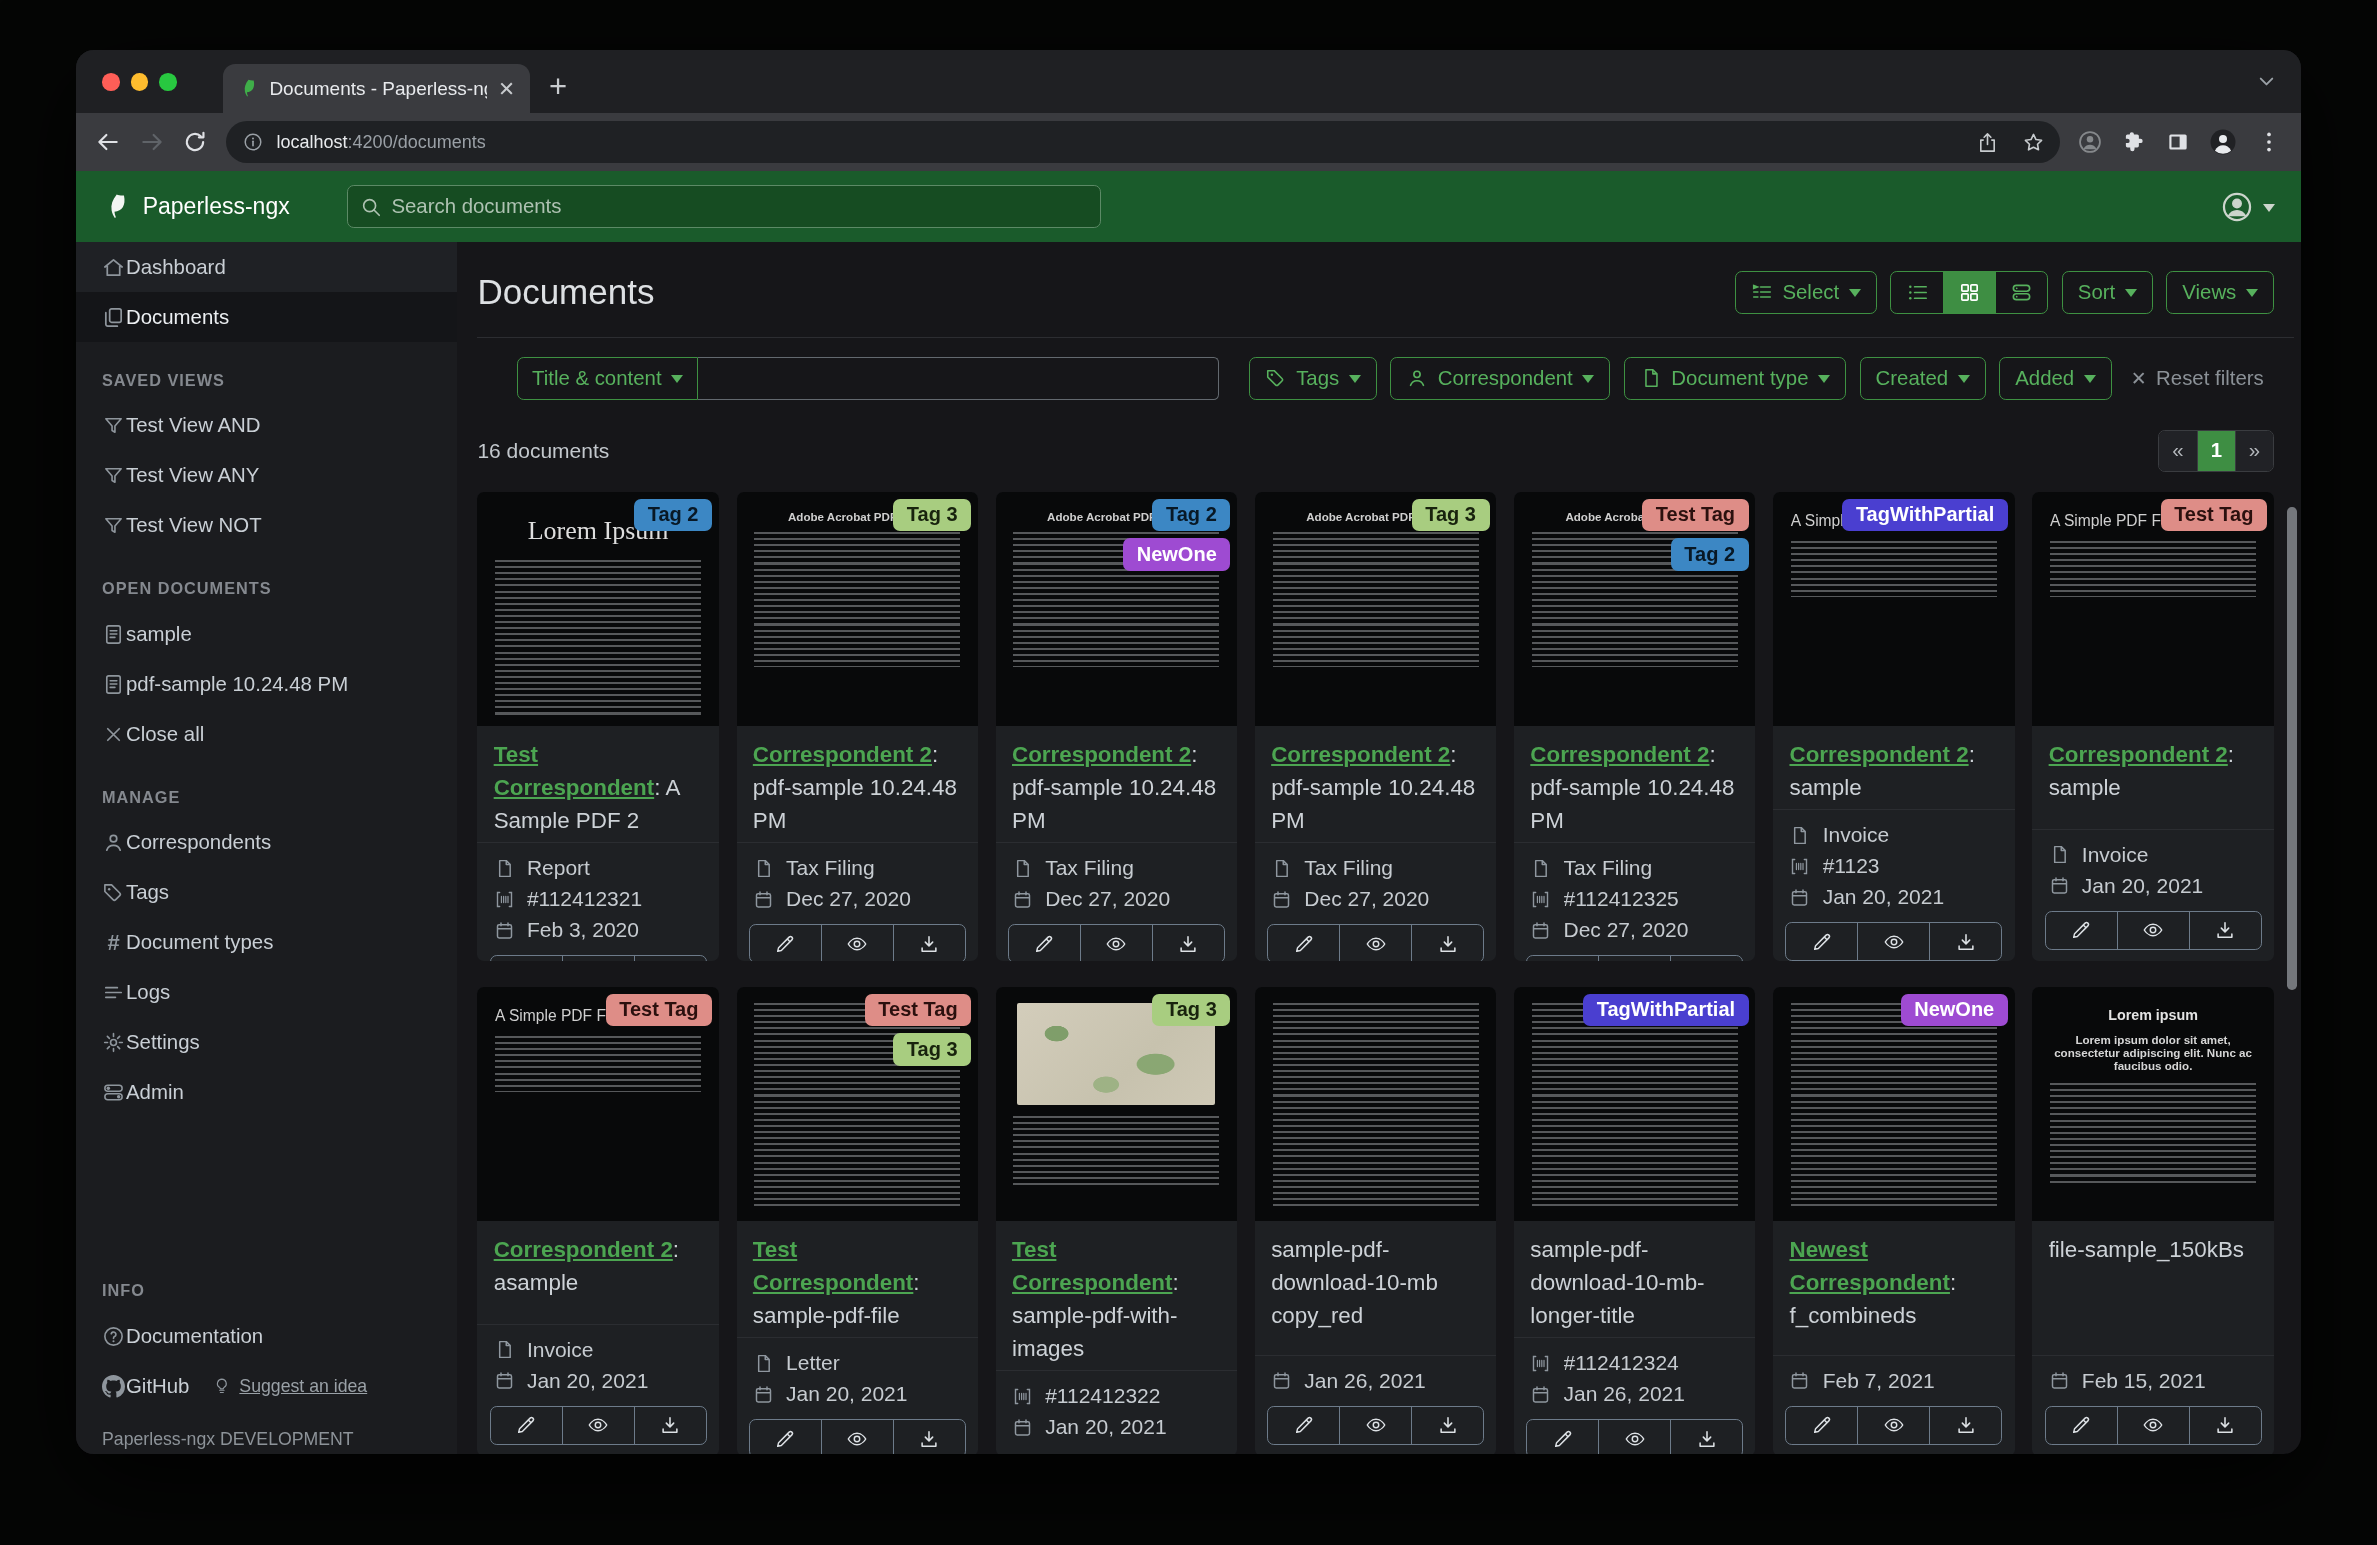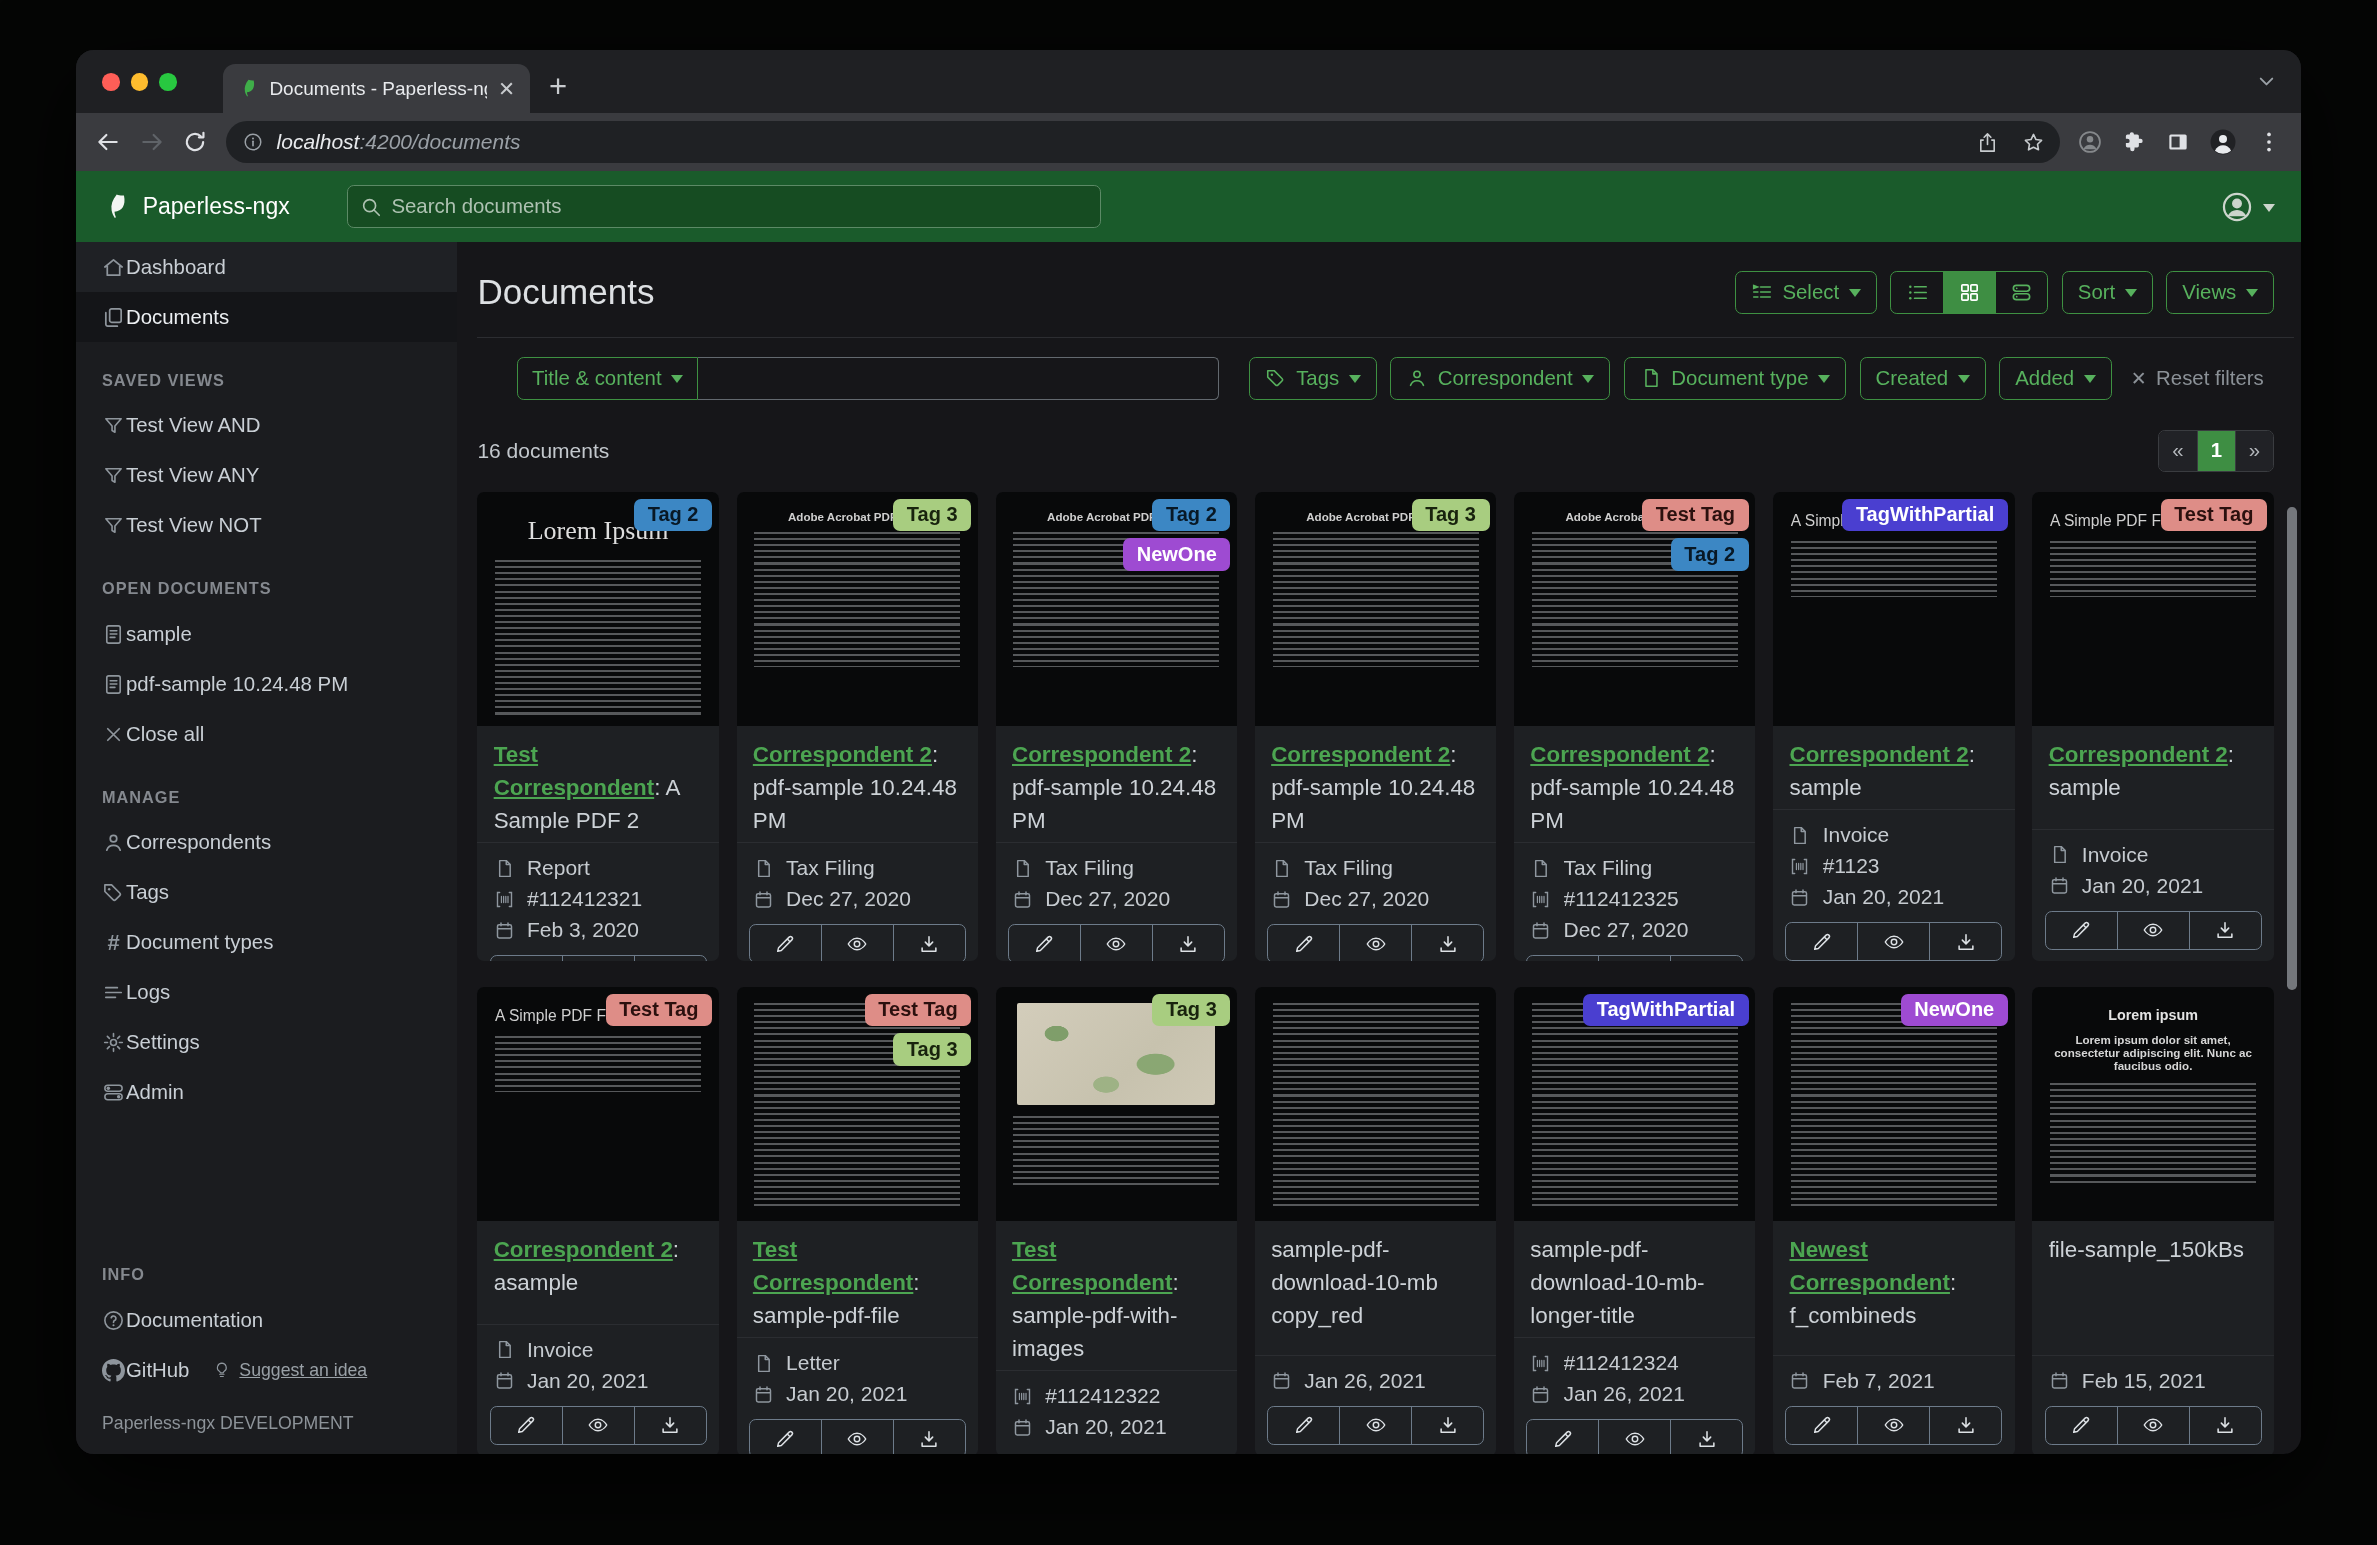--- a/index.html
+++ b/index.html
@@ -19,21 +19,21 @@
          display:flex; align-items:center; padding:0 15px; gap:11px; }
   .tab-title { color:#e8eaed; font-size:19px; flex:1; white-space:nowrap; overflow:hidden; }
   .tab-close { color:#c8cbce; font-size:20.4px; }
   .newtab { color:#c8cbce; font-size:31px; font-weight:300; margin:0 0 8.2px 19px; }
   .tb-chevron { position:absolute; right:23px; top:20.4px; color:#9aa0a6; }
   .toolbar { height:58px; background:#3a3b3f; flex:none; display:flex; align-items:center; padding:0 19px; gap:17.7px; }
   .nav-ic { width:26px; height:26px; color:#dfe1e5; flex:none; }
   .nav-ic.dim { color:#5f6368; }
   .urlpill { flex:1; height:42px; background:#1f2124; border-radius:21px; display:flex; align-items:center;
              padding:0 9.5px 0 16.3px; gap:12.2px; }
-  .url-text { font-size:21px; flex:1; white-space:nowrap;font-style:italic; }
+  .url-text { font-size:18px; flex:1; white-space:nowrap; }
   .url-host { color:#e8eaed; } .url-path { color:#9aa0a6; }
   .pill-ic { width:23px; height:23px; color:#c7cbce; flex:none; margin:0 5.4px; }
 
   
   .navbar { height:71px; background:#1a5b2b; flex:none; display:flex; align-items:center; padding:0 26px; }
   .brand { display:flex; align-items:center; gap:12.2px; color:#fff; font-size:23px; }
   .brand svg { width:28.5px; height:28.5px; color:#f2f5f2; }
   .searchbox { margin-left:57px; width:754px; height:43px; background:#164c22; border:1.4px solid #5c8a66;
                border-radius:6.8px; display:flex; align-items:center; padding:0 12.2px; gap:9.5px; }
   .searchbox svg { width:22px; height:22px; color:#aec2b2; }
@@ -54,21 +54,21 @@
   .s-item { height:50px; display:flex; align-items:center; gap:1px; padding-left:26px; color:#c9cfd5;
             font-size:20.4px; font-weight:500; flex:none; }
   .s-item svg { width:23px; height:23px; color:#8e959c; flex:none; }
   .s-item .hashg { width:23px; text-align:center; color:#8e959c; font-size:22px; font-weight:700; }
   .s-item.first { background:#1f2125; }
   .s-item.active { background:#141518; color:#eceff2; }
   .s-head { padding:28.5px 0 11px 26px; font-size:16.3px; letter-spacing:1px; color:#85898f; font-weight:700; flex:none; }
   .s-extra { margin-left:23px; display:flex; align-items:center; gap:8.2px; color:#9aa1a7; font-size:17.7px;
              text-decoration:underline; font-weight:400; }
   .s-extra svg { width:17.7px; height:17.7px; }
-  .s-bottom { margin-top:auto; padding-bottom:16px; }
+  .s-bottom { margin-top:auto; padding-bottom:0; }
   .s-footer { padding:17.7px 0 4.1px 26px; font-size:17.7px; color:#8d9399; }
 
   
   .page-head { padding-top:28.5px; display:flex; align-items:center; justify-content:space-between;
                border-bottom:1.4px solid #2c2d31; padding-bottom:23px; padding-right:20.4px; }
   .page-title { font-size:35px; font-weight:500; color:#dde0e3; }
   .head-actions { display:flex; gap:13.6px; align-items:center;justify-content:space-between; }
   .gbtn { height:43px; border:1.4px solid #3e9142; border-radius:6.8px; color:#57b15d; font-size:20.4px; font-weight:500;
           display:inline-flex; align-items:center; gap:9.5px; padding:0 15px; background:transparent; }
   .gbtn svg { width:22px; height:22px; }

